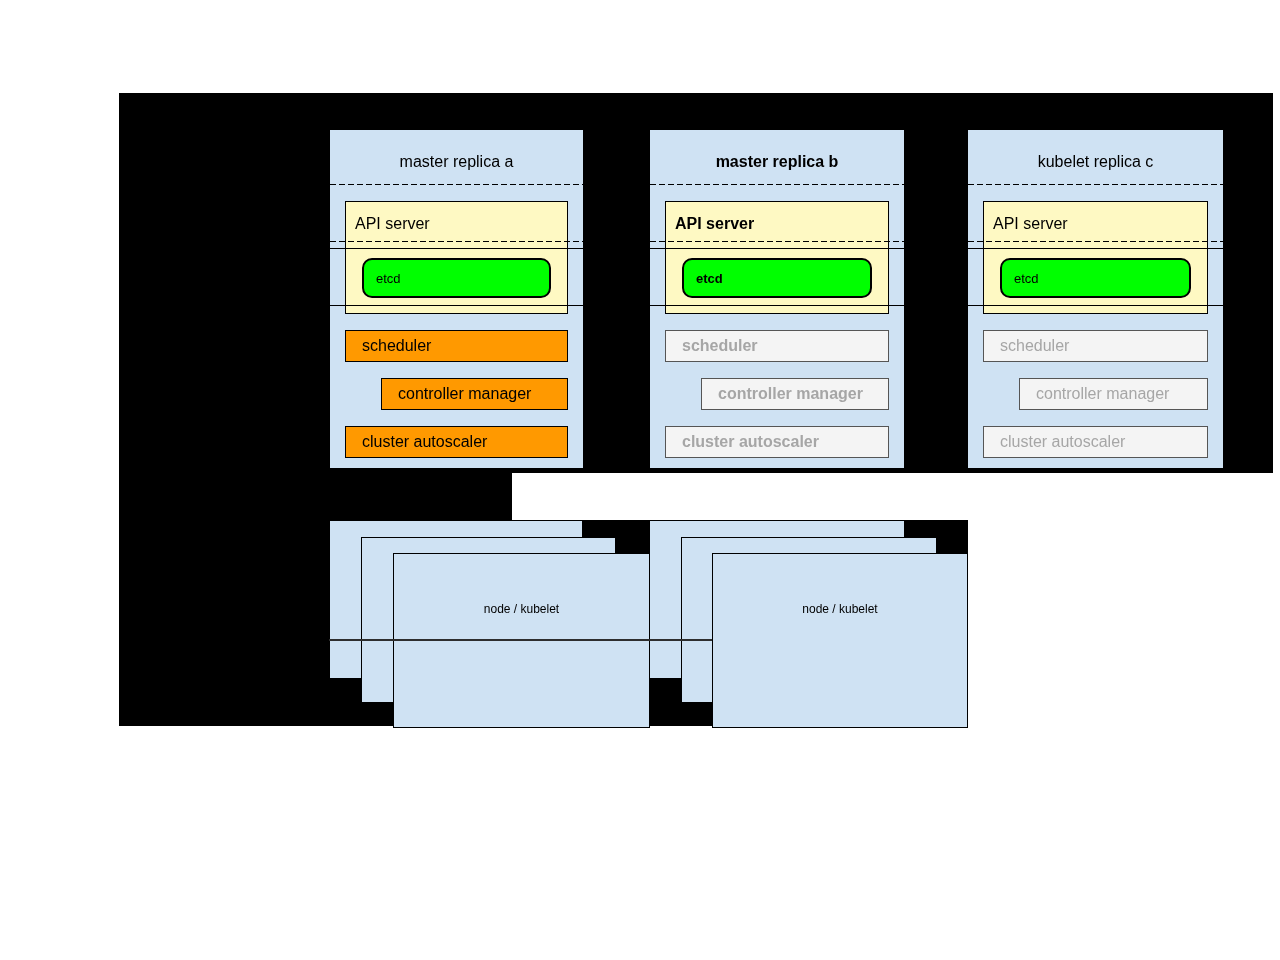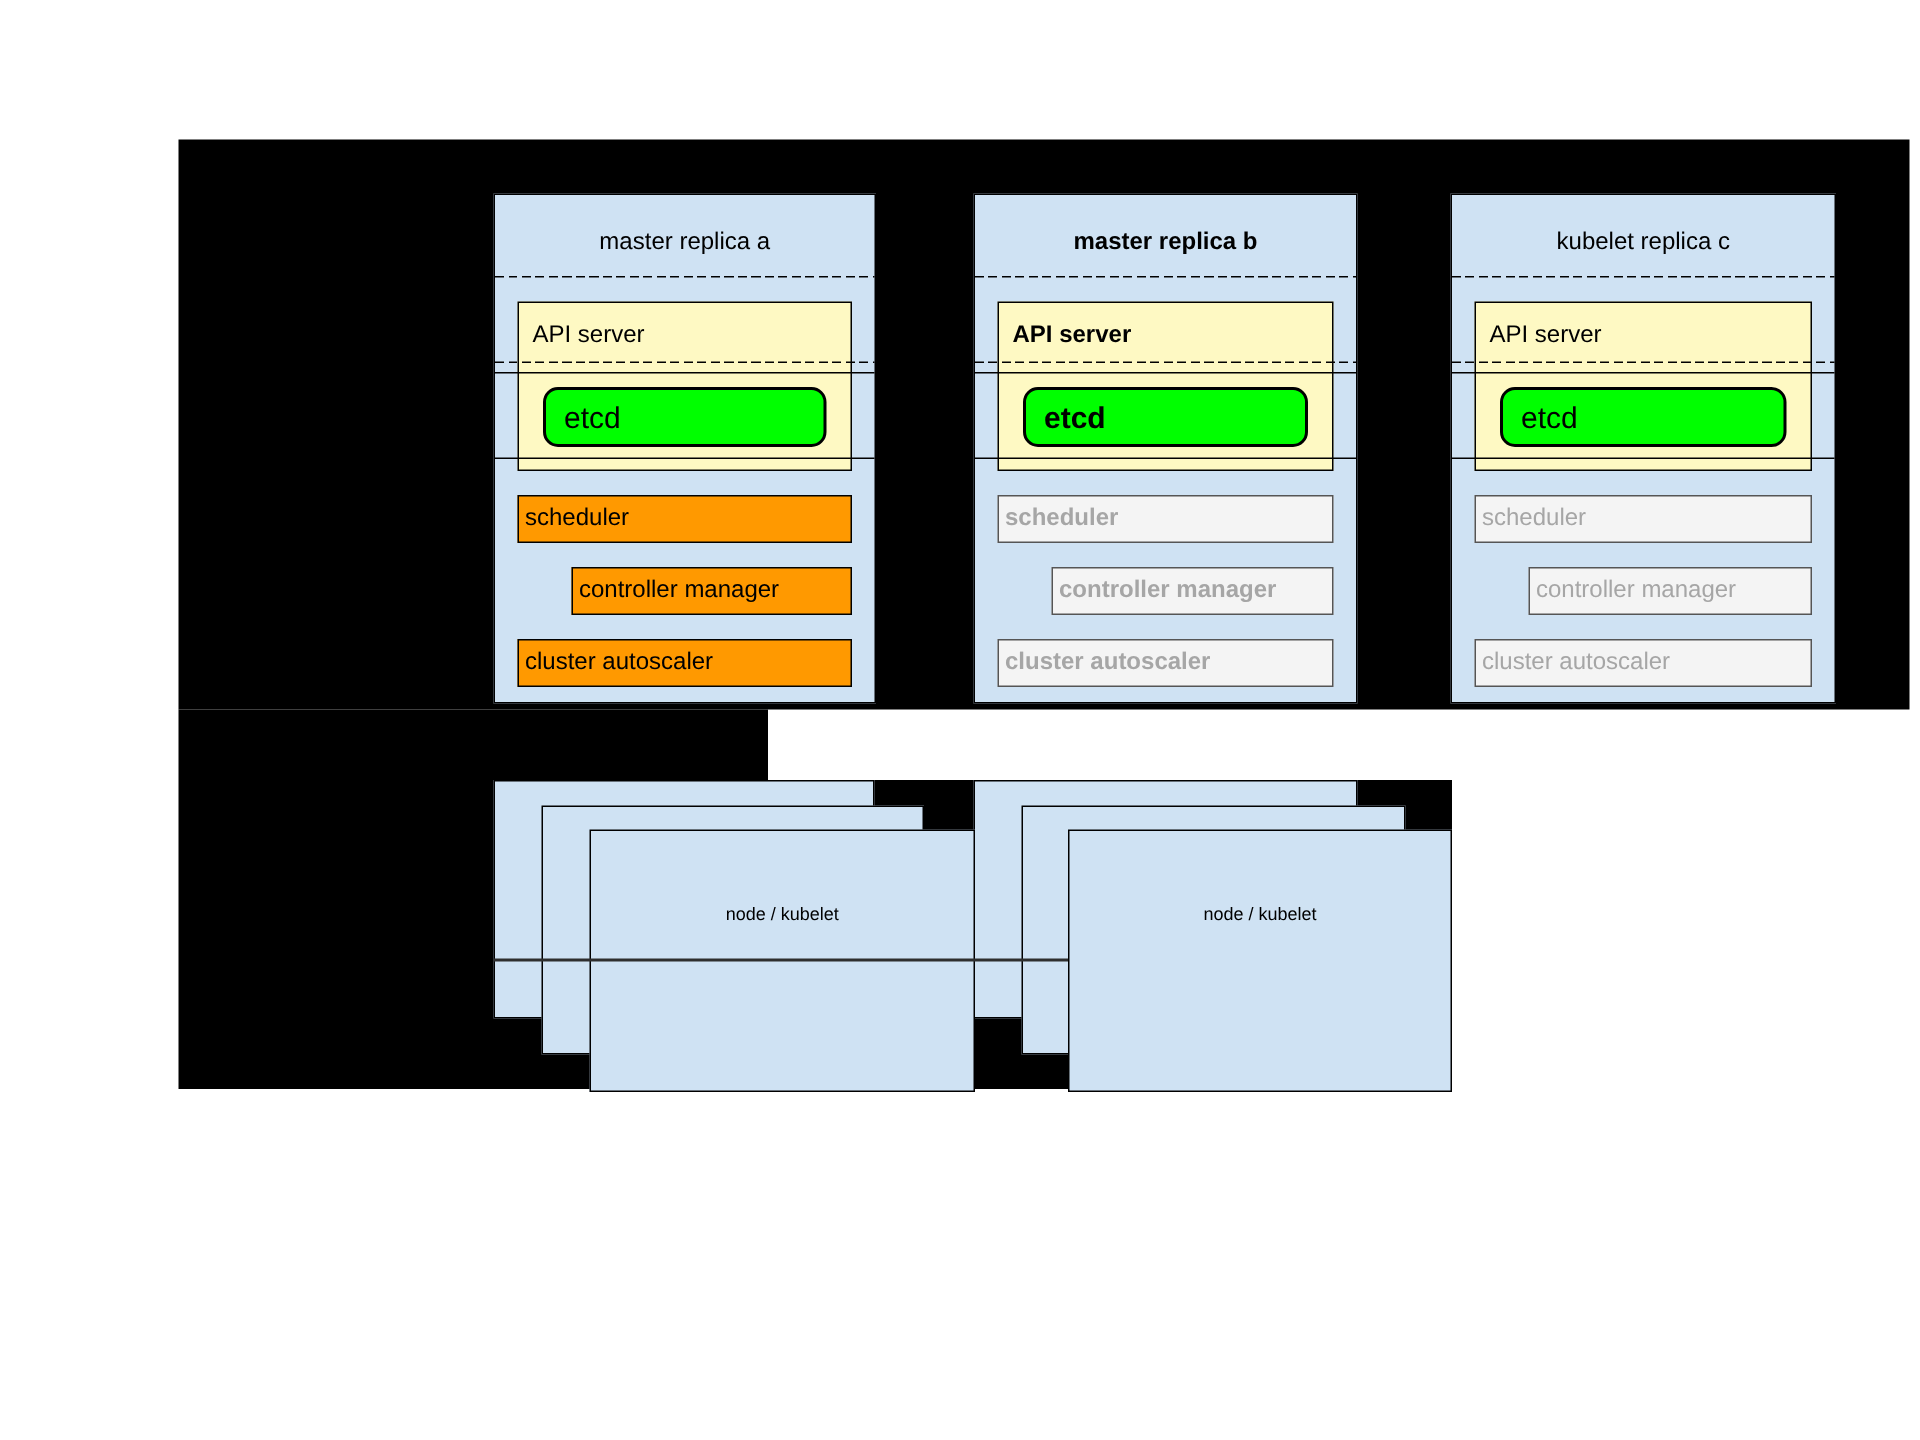--- a/index.html
+++ b/index.html
@@ -39,26 +39,26 @@
   .api-box {
     position:absolute; left:15px; right:15px; top:71px; height:113px;
     background:#fef9c3; border:1px solid #000; box-sizing:border-box; z-index:1;
   }
   .api-label { position:absolute; left:9px; top:13px; font-size:16px; line-height:18px; }
   .etcd-box {
     position:absolute; left:16px; right:16px; top:56px; height:40px;
     background:#00ff00; border:2px solid #000; border-radius:10px;
     box-sizing:border-box; z-index:2;
   }
-  .etcd-label { position:absolute; left:12px; top:10px; font-size:20px; line-height:18px;text-align:right; }
+  .etcd-label { position:absolute; left:12px; top:10px; font-size:13px; line-height:18px;text-align:right; }
 
   .comp {
     position:absolute; left:15px; right:15px; height:32px;
     border:1px solid #000; box-sizing:border-box;
-    font-size:16px; line-height:30px; padding-left:4px; overflow:hidden; z-index:1;
+    font-size:16px; line-height:30px; padding-left:16px; overflow:hidden; z-index:1;
   }
   .comp1 { top:200px; } .comp2 { top:248px;margin-left:36px; } .comp3 { top:296px; }
   .comp.active   { background:#ff9900; color:#000; border-color:#000; }
   .comp.inactive { background:#f4f4f4; color:#a6a6a6; border-color:#555; }
 
   
   .node-box {
     position:absolute; background:#cfe2f3; border:1px solid #000;
     box-sizing:border-box;
   }

